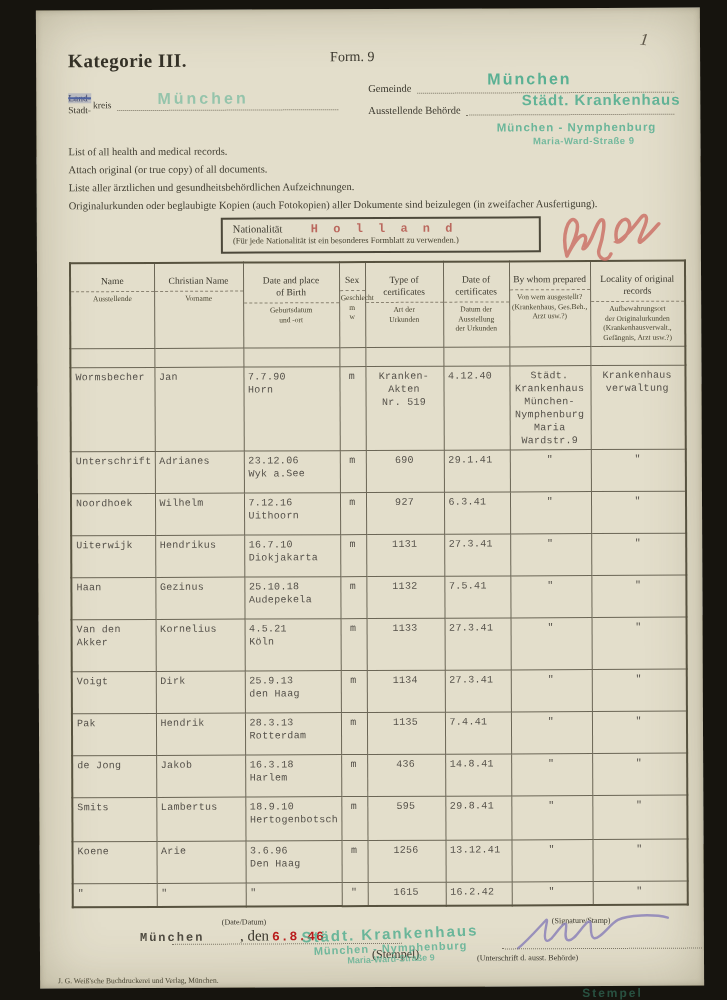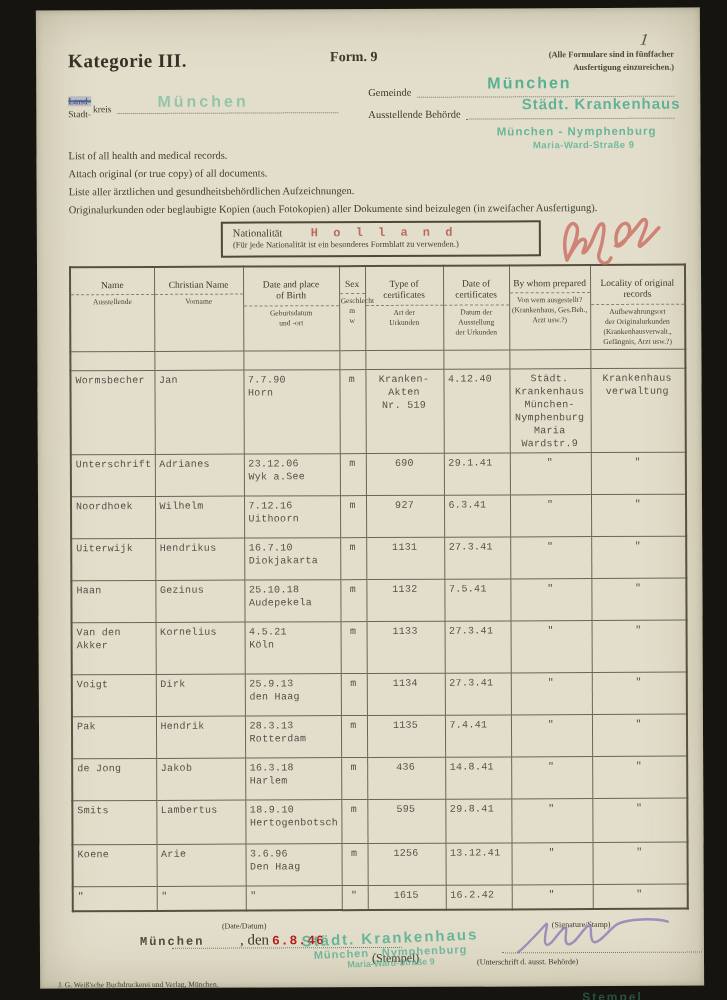--- a/index.html
+++ b/index.html
@@ -16,21 +16,21 @@
   }
   .page-number{
     position:absolute;top:22px;right:52px;
     font-style:italic;font-size:17px;color:#5e5749;transform:rotate(8deg);
   }
   .content{position:relative;padding:40px 26px 0 32px;color:#3b382e;}
 
   
   .hdr{display:flex;align-items:flex-start;}
   .hdr-cat{font-size:19px;font-weight:bold;letter-spacing:.5px;width:262px;color:#343127;}
-  .hdr-form{font-size:14px;font-weight:bold;width:150px;}
+  .hdr-form{font-size:14px;font-weight:normal;width:150px;}
   .hdr-note{flex:1;font-size:8.5px;font-weight:bold;text-align:right;line-height:1.5;color:#4a463a;}
 
   
   .region{display:flex;margin-top:10px;}
   .kreis-block{width:300px;display:flex;align-items:center;font-size:9.5px;position:relative;}
   .ls-stack{line-height:1.3;}
   .land{text-decoration:line-through;text-decoration-color:#4e62a0;text-decoration-thickness:2px;background:rgba(88,108,172,.28);color:#3d4468;}
   .kreis-word{margin:0 6px 0 2px;position:relative;top:1px;}
   .kreis-line{flex:1;border-bottom:1px dotted #7a7464;height:12px;position:relative;margin-right:30px;}
   .kreis-stamp{position:absolute;left:40px;top:-8px;font-family:"Liberation Sans","DejaVu Sans",sans-serif;
@@ -105,24 +105,20 @@
 <body>
 
 <div class="paper">
   <div class="page-number">1</div>
 
   <div class="content">
 
     <div class="hdr">
       <div class="hdr-cat">Kategorie III.</div>
       <div class="hdr-form">Form. 9</div>
-      <div class="hdr-note">
-        <span>(Alle Formulare sind in fünffacher</span><br>
-        <span>Ausfertigung einzureichen.)</span>
-      </div>
     </div>
 
     <div class="region">
       <div class="kreis-block">
         <div class="ls-stack">
           <span class="land">Land-</span><br>
           <span>Stadt-</span>
         </div>
         <span class="kreis-word">kreis</span>
         <div class="kreis-line">

